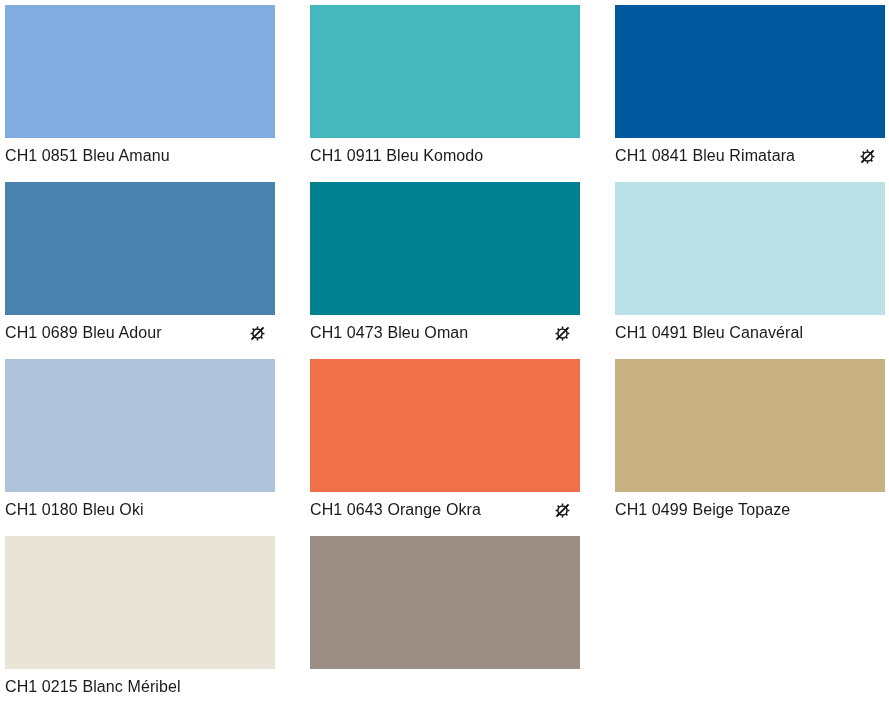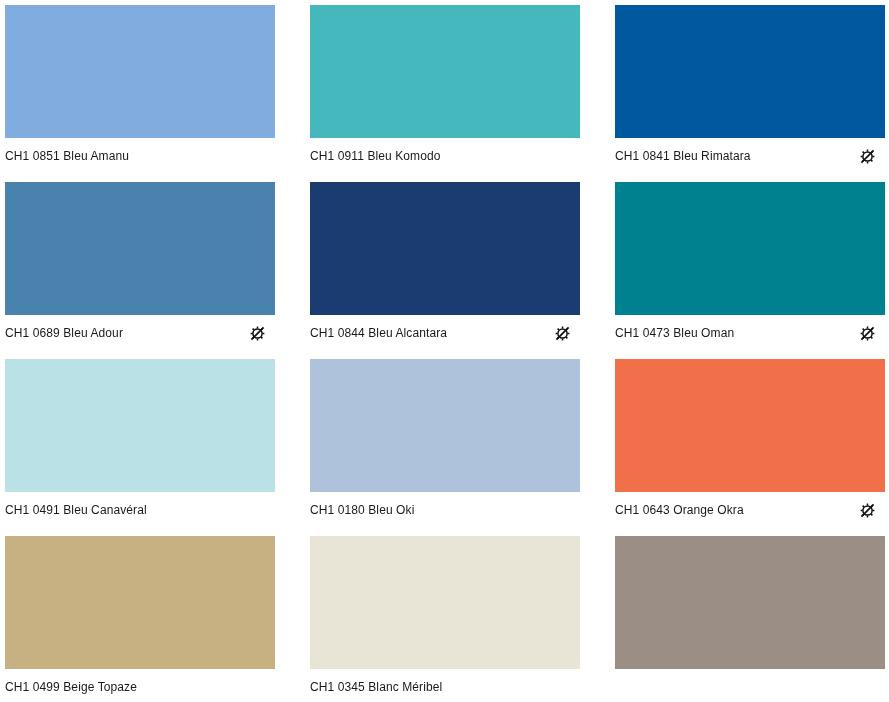--- a/index.html
+++ b/index.html
@@ -42,21 +42,21 @@
   .swatch-caption {
     display: flex;
     align-items: center;
     justify-content: space-between;
     height: 30px;
     padding-top: 6px;
     box-sizing: border-box;
   }
 
   .swatch-label {
-    font-size: 12px;
+    font-size: 16px;
     color: #1a1a1a;
     line-height: 1.2;
     white-space: nowrap;
     letter-spacing: 0.1px;
   }
 
   .swatch-flag {
     width: 17px;
     height: 17px;
     flex: 0 0 17px;
@@ -142,38 +142,20 @@
                      M1.6 8.5 L3.6 8.5 M13.4 8.5 L15.4 8.5
                      M3.6 3.6 L5.1 5.1 M11.9 11.9 L13.4 13.4
                      M13.4 3.6 L11.9 5.1 M5.1 11.9 L3.6 13.4"></path>
             <path d="M2.4 14.6 L14.6 2.4" stroke-width="1.8"></path>
           </g>
         </svg>
       </span>
     </div>
   </div>
     <div class="swatch-cell">
-    <div class="swatch-chip" title="Bleu Alcantara" style="background-color: rgb(27, 60, 112);"></div>
-    <div class="swatch-caption">
-      <span class="swatch-label">CH1 0844 Bleu Alcantara</span>
-      <span class="swatch-flag">
-        <svg width="17" height="17" viewBox="0 0 17 17" aria-hidden="true">
-          <g fill="none" stroke="#111111" stroke-width="1.5">
-            <circle cx="8.5" cy="8.5" r="4.6"></circle>
-            <path d="M8.5 1.6 L8.5 3.6 M8.5 13.4 L8.5 15.4
-                     M1.6 8.5 L3.6 8.5 M13.4 8.5 L15.4 8.5
-                     M3.6 3.6 L5.1 5.1 M11.9 11.9 L13.4 13.4
-                     M13.4 3.6 L11.9 5.1 M5.1 11.9 L3.6 13.4"></path>
-            <path d="M2.4 14.6 L14.6 2.4" stroke-width="1.8"></path>
-          </g>
-        </svg>
-      </span>
-    </div>
-  </div>
-    <div class="swatch-cell">
     <div class="swatch-chip" title="Bleu Oman" style="background-color: rgb(0, 129, 143);"></div>
     <div class="swatch-caption">
       <span class="swatch-label">CH1 0473 Bleu Oman</span>
       <span class="swatch-flag">
         <svg width="17" height="17" viewBox="0 0 17 17" aria-hidden="true">
           <g fill="none" stroke="#111111" stroke-width="1.5">
             <circle cx="8.5" cy="8.5" r="4.6"></circle>
             <path d="M8.5 1.6 L8.5 3.6 M8.5 13.4 L8.5 15.4
                      M1.6 8.5 L3.6 8.5 M13.4 8.5 L15.4 8.5
                      M3.6 3.6 L5.1 5.1 M11.9 11.9 L13.4 13.4
@@ -252,21 +234,21 @@
                      M13.4 3.6 L11.9 5.1 M5.1 11.9 L3.6 13.4"></path>
             <path d="M2.4 14.6 L14.6 2.4" stroke-width="1.8"></path>
           </g>
         </svg>
       </span>
     </div>
   </div>
     <div class="swatch-cell">
     <div class="swatch-chip" title="Blanc Méribel" style="background-color: rgb(233, 229, 214);"></div>
     <div class="swatch-caption">
-      <span class="swatch-label">CH1 0345 Blanc Méribel</span>
+      <span class="swatch-label">CH1 0215 Blanc Méribel</span>
       <span class="swatch-flag is-hidden">
         <svg width="17" height="17" viewBox="0 0 17 17" aria-hidden="true">
           <g fill="none" stroke="#111111" stroke-width="1.5">
             <circle cx="8.5" cy="8.5" r="4.6"></circle>
             <path d="M8.5 1.6 L8.5 3.6 M8.5 13.4 L8.5 15.4
                      M1.6 8.5 L3.6 8.5 M13.4 8.5 L15.4 8.5
                      M3.6 3.6 L5.1 5.1 M11.9 11.9 L13.4 13.4
                      M13.4 3.6 L11.9 5.1 M5.1 11.9 L3.6 13.4"></path>
             <path d="M2.4 14.6 L14.6 2.4" stroke-width="1.8"></path>
           </g>

